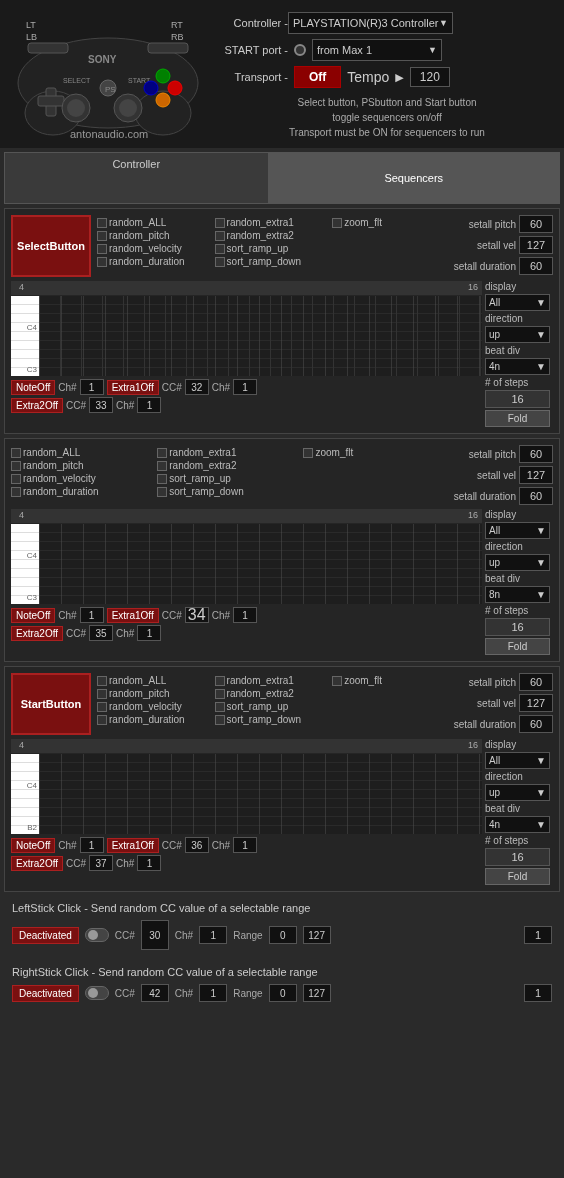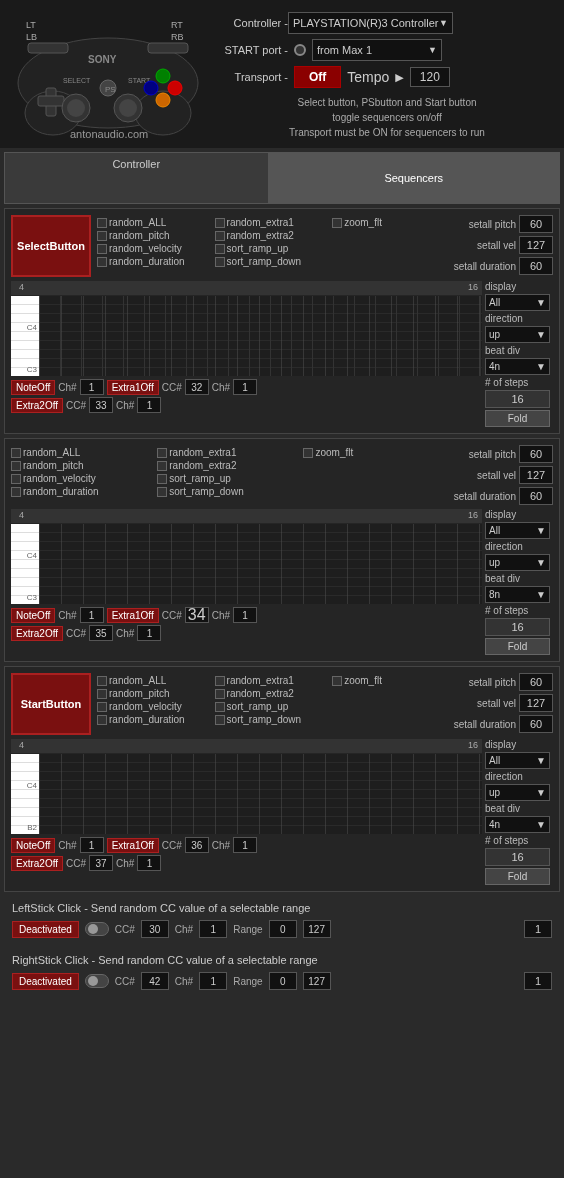--- a/index.html
+++ b/index.html
@@ -467,21 +467,21 @@
 </div>
 
 <div style="margin:4px; padding:6px 8px; background:#2a2a2a;">
   <div style="color:#ccc; font-size:11px; margin-bottom:6px;">LeftStick Click - Send random CC value of a selectable range</div>
   <div style="display:flex; align-items:center; gap:6px;">
     <button style="background:#7a1010;border:1px solid #aa2020;color:white;font-size:10px;padding:2px 6px;cursor:pointer;">Deactivated</button>
     <div style="width:24px;height:14px;border-radius:7px;background:#444;border:1px solid #666;display:flex;align-items:center;padding:2px;cursor:pointer;">
       <div style="width:10px;height:10px;border-radius:50%;background:#999;"></div>
     </div>
     <span style="font-size:10px;color:#aaa;">CC#</span>
-    <div style="background:#111;border:1px solid #555;color:#ccc;font-size:10px;width:28px;height:18px;text-align:center;display:flex;align-items:center;justify-content:center;">30</div>
+    <div style="background:#111;border:1px solid #555;color:#ccc;font-size:10px;width:28px;height:30px;text-align:center;display:flex;align-items:center;justify-content:center;">30</div>
     <span style="font-size:10px;color:#aaa;">Ch#</span>
     <div style="background:#111;border:1px solid #555;color:#ccc;font-size:10px;width:28px;height:18px;text-align:center;display:flex;align-items:center;justify-content:center;">1</div>
     <span style="font-size:10px;color:#aaa;">Range</span>
     <div style="background:#111;border:1px solid #555;color:#ccc;font-size:10px;width:28px;height:18px;text-align:center;display:flex;align-items:center;justify-content:center;">0</div>
     <div style="background:#111;border:1px solid #555;color:#ccc;font-size:10px;width:28px;height:18px;text-align:center;display:flex;align-items:center;justify-content:center;">127</div>
     <div style="margin-left:auto;color:#ccc;font-size:11px;background:#111;border:1px solid #555;width:28px;height:18px;display:flex;align-items:center;justify-content:center;">1</div>
   </div>
 </div>
 
 <div style="margin:4px; padding:6px 8px; background:#2a2a2a;">

